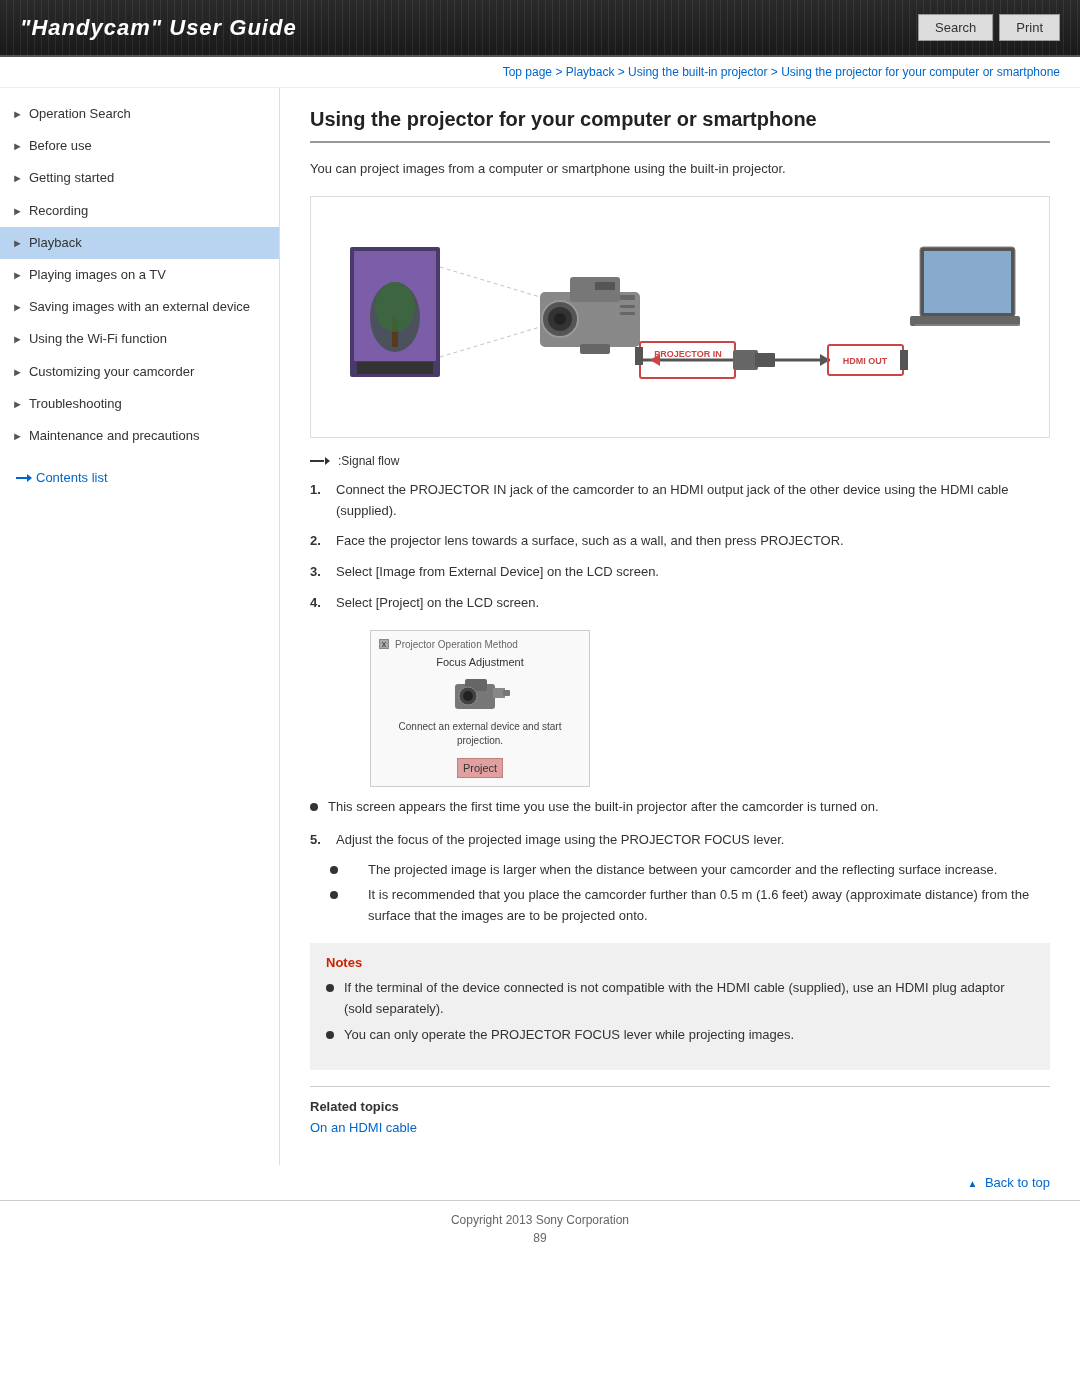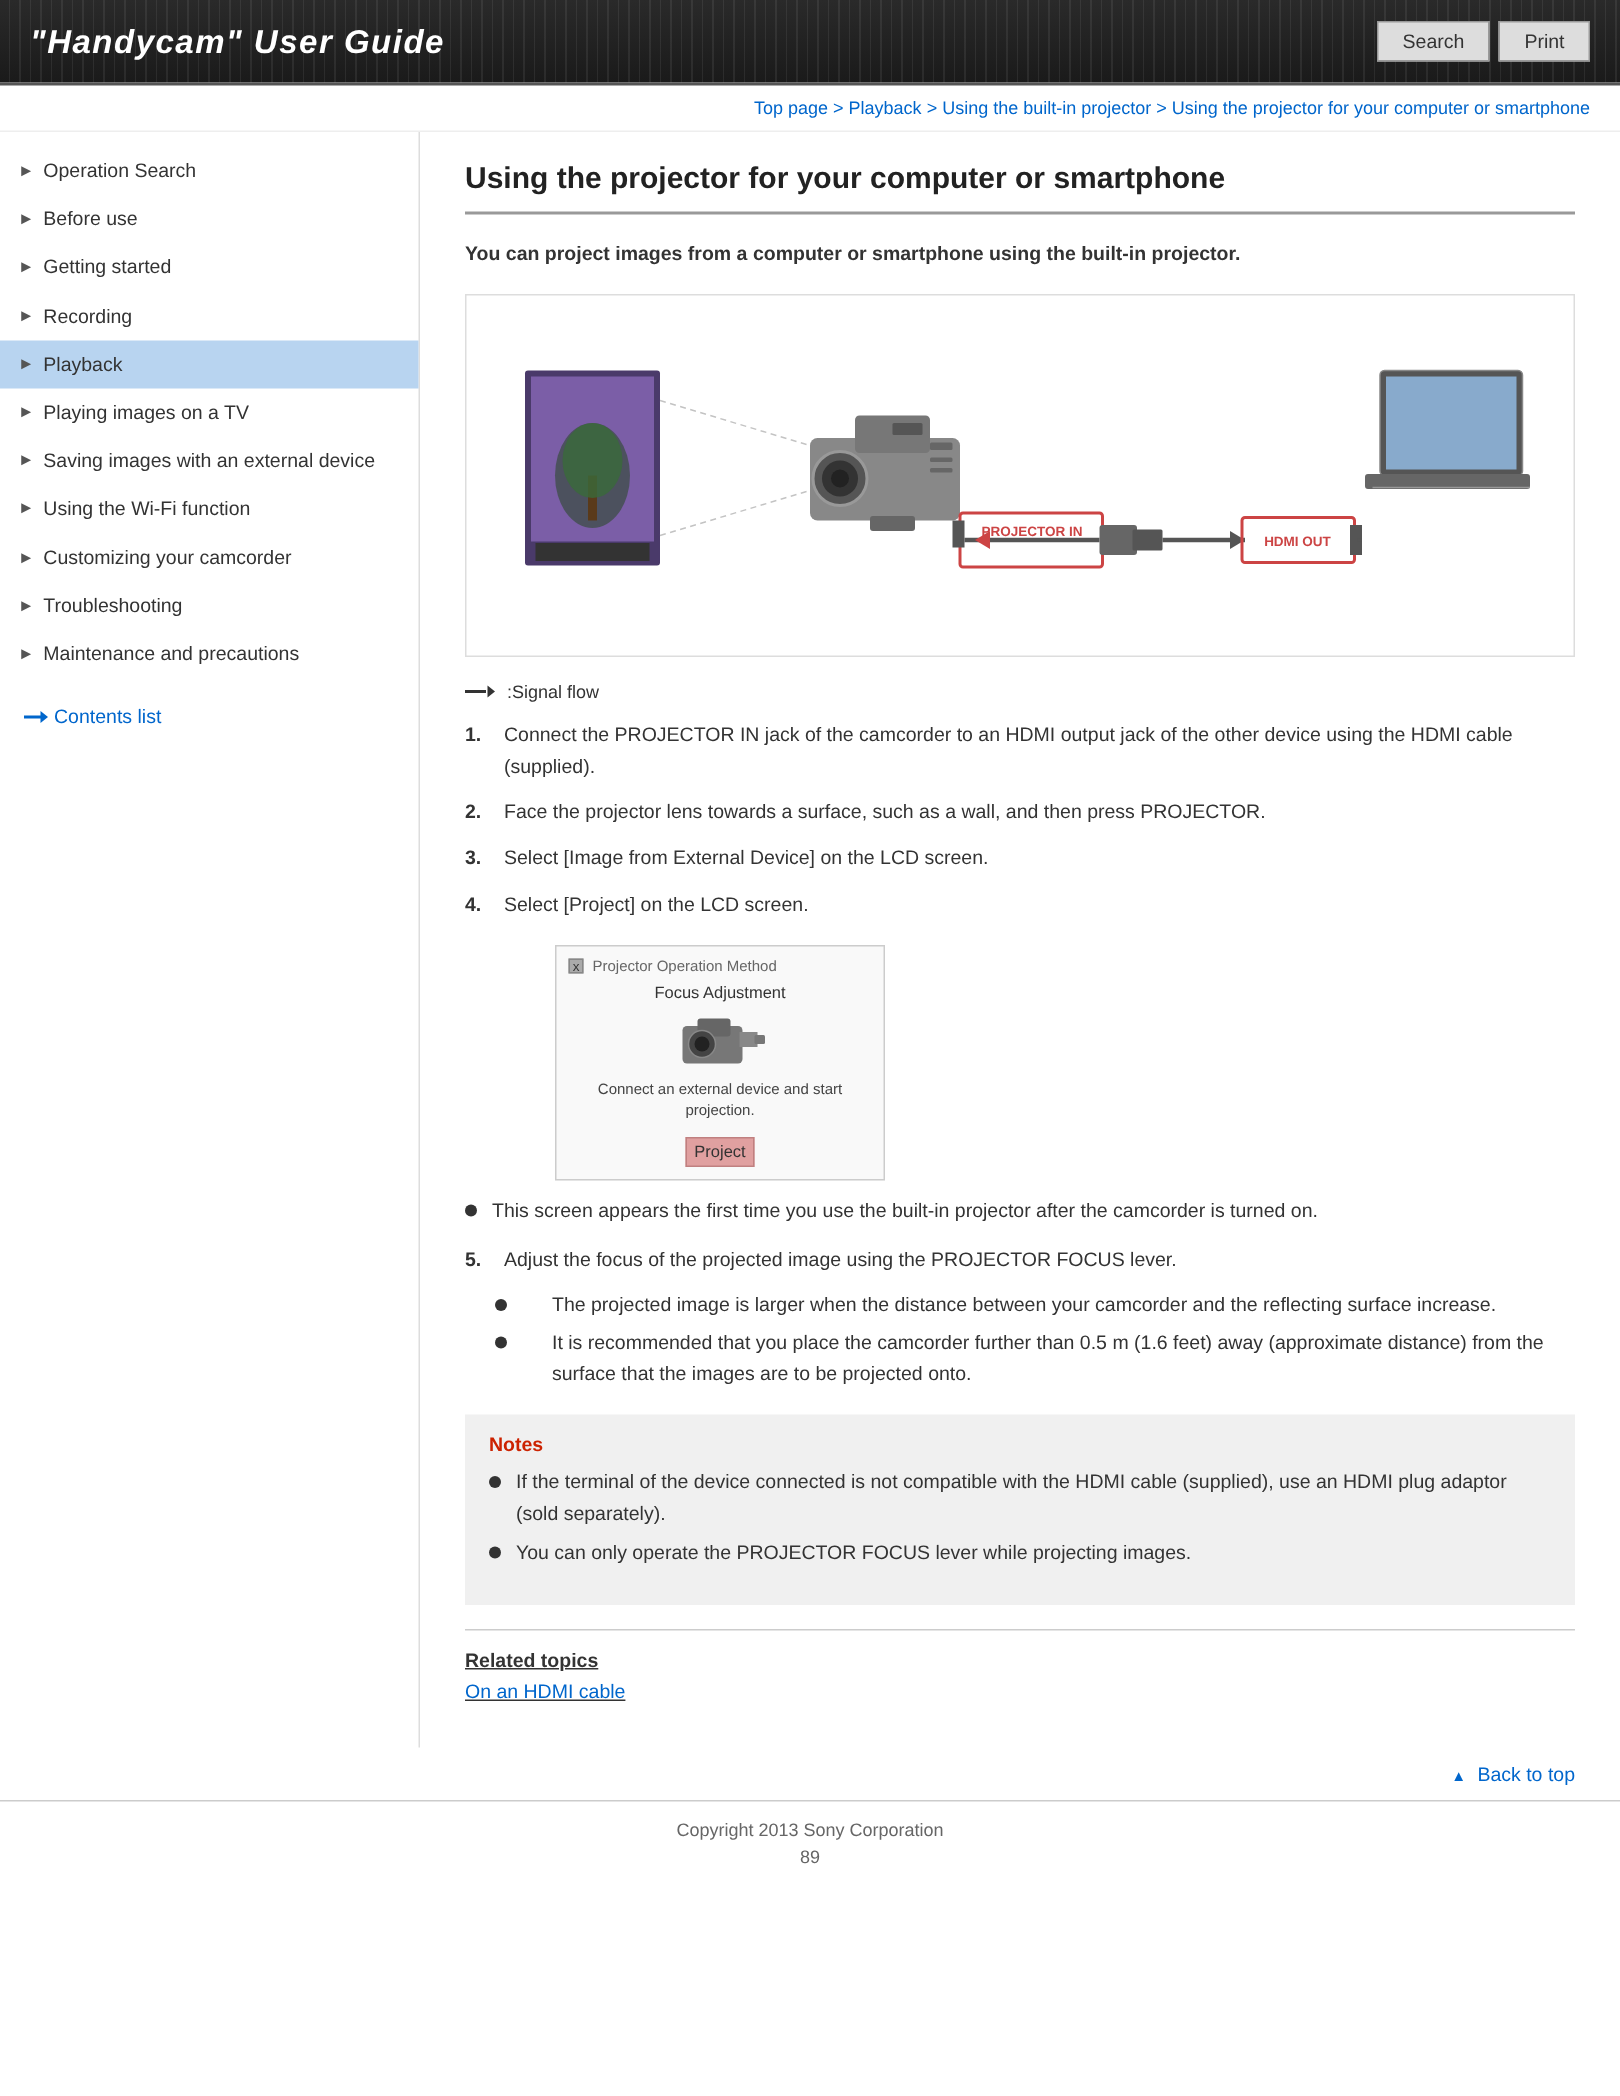--- a/index.html
+++ b/index.html
@@ -127,21 +127,20 @@
       border-bottom: 2px solid #999;
       padding-bottom: 10px;
       margin-bottom: 16px;
     }
 
     .intro-text {
       font-size: 13px;
       color: #333;
       margin-bottom: 16px;
       line-height: 1.6;
-      font-weight: bold;
     }
 
     
     .diagram-container {
       display: flex;
       justify-content: center;
       align-items: center;
       margin: 16px 0;
       background: #fff;
       border: 1px solid #ddd;
@@ -306,21 +305,20 @@
       font-weight: bold;
       font-size: 13px;
       margin-bottom: 8px;
     }
 
     
     .related-topics {
       margin-top: 16px;
       border-top: 1px solid #ccc;
       padding-top: 12px;
-      text-decoration: underline;
     }
     .related-title {
       font-weight: bold;
       font-size: 13px;
       margin-bottom: 6px;
     }
     .related-link {
       color: #0066cc;
       text-decoration: none;
       font-size: 13px;

